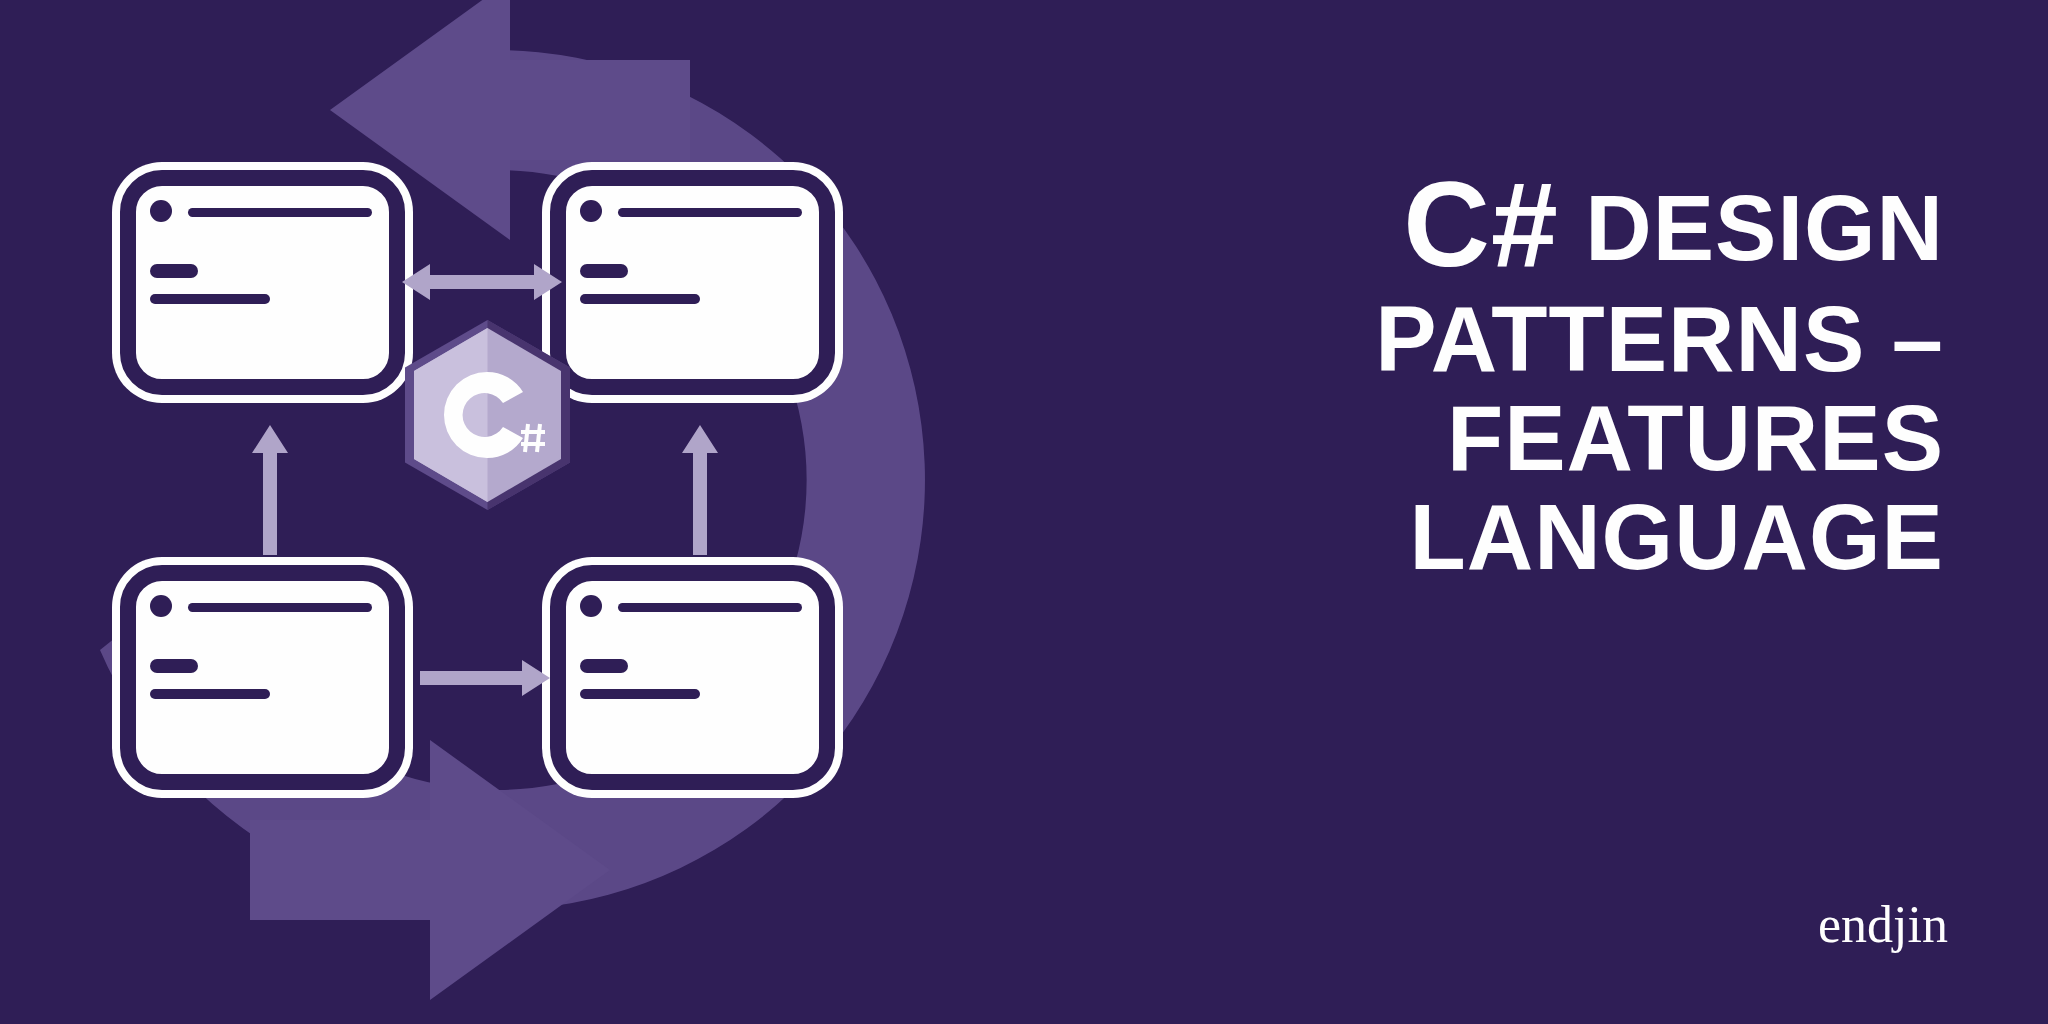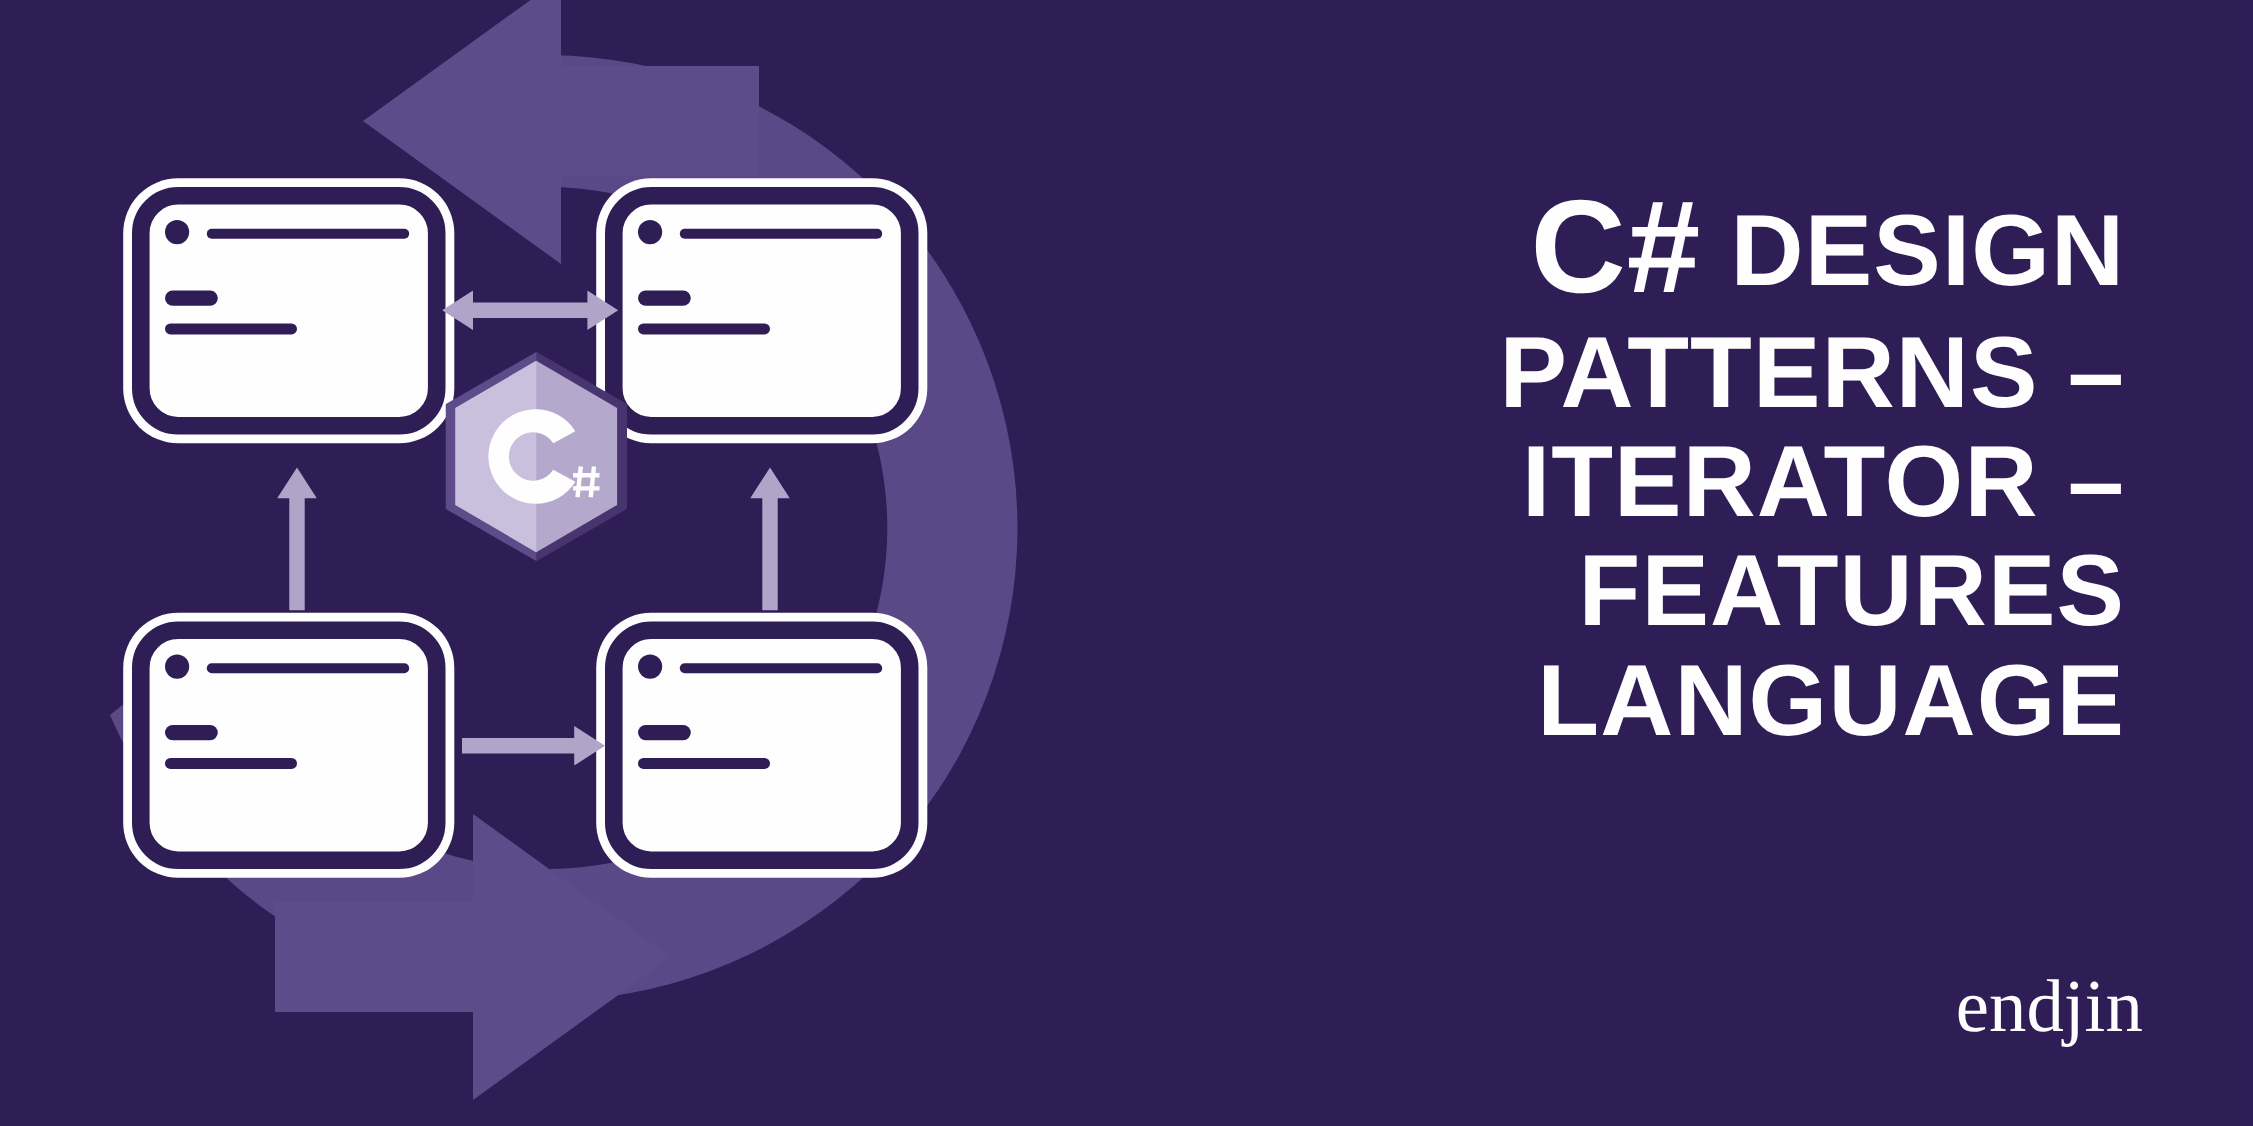--- a/index.html
+++ b/index.html
@@ -111,21 +111,21 @@
     position: absolute;
     left: 285px;
     top: 150px;
     width: 165px;
     height: 190px;
   }
 
   
   .title-block {
     position: absolute;
-    right: 116px;
+    right: 104px;
     top: 160px;
     text-align: right;
     color: #fefefe;
     font-weight: 800;
     letter-spacing: 1px;
   }
   .title-line {
     font-size: 92px;
     line-height: 1.08;
     font-family: Impact, "Arial Black", sans-serif;
@@ -136,21 +136,21 @@
     font-size: 120px;
     vertical-align: -6px;
   }
 
   
   .brand {
     position: absolute;
     right: 100px;
     bottom: 70px;
     color: #fefefe;
-    font-size: 68px;
+    font-size: 52px;
     font-weight: 300;
     letter-spacing: 0px;
     font-family: Georgia, "Times New Roman", serif;
   }
 </style>
 </head>
 <body>
 
 <svg class="bg-arrows" viewBox="0 0 1100 1124">
   <path d="M 550 100
@@ -221,18 +221,17 @@
     </g>
   </svg>
 
 </div>
 
 <div class="title-block">
   <div class="title-line">
     <span class="big">C#</span><span> DESIGN</span>
   </div>
   <div class="title-line">PATTERNS –</div>
-  <div class="title-line">ITERATOR –</div>
   <div class="title-line">FEATURES</div>
   <div class="title-line">LANGUAGE</div>
 </div>
 
 <div class="brand">endjin</div>
 
 </body></html>

